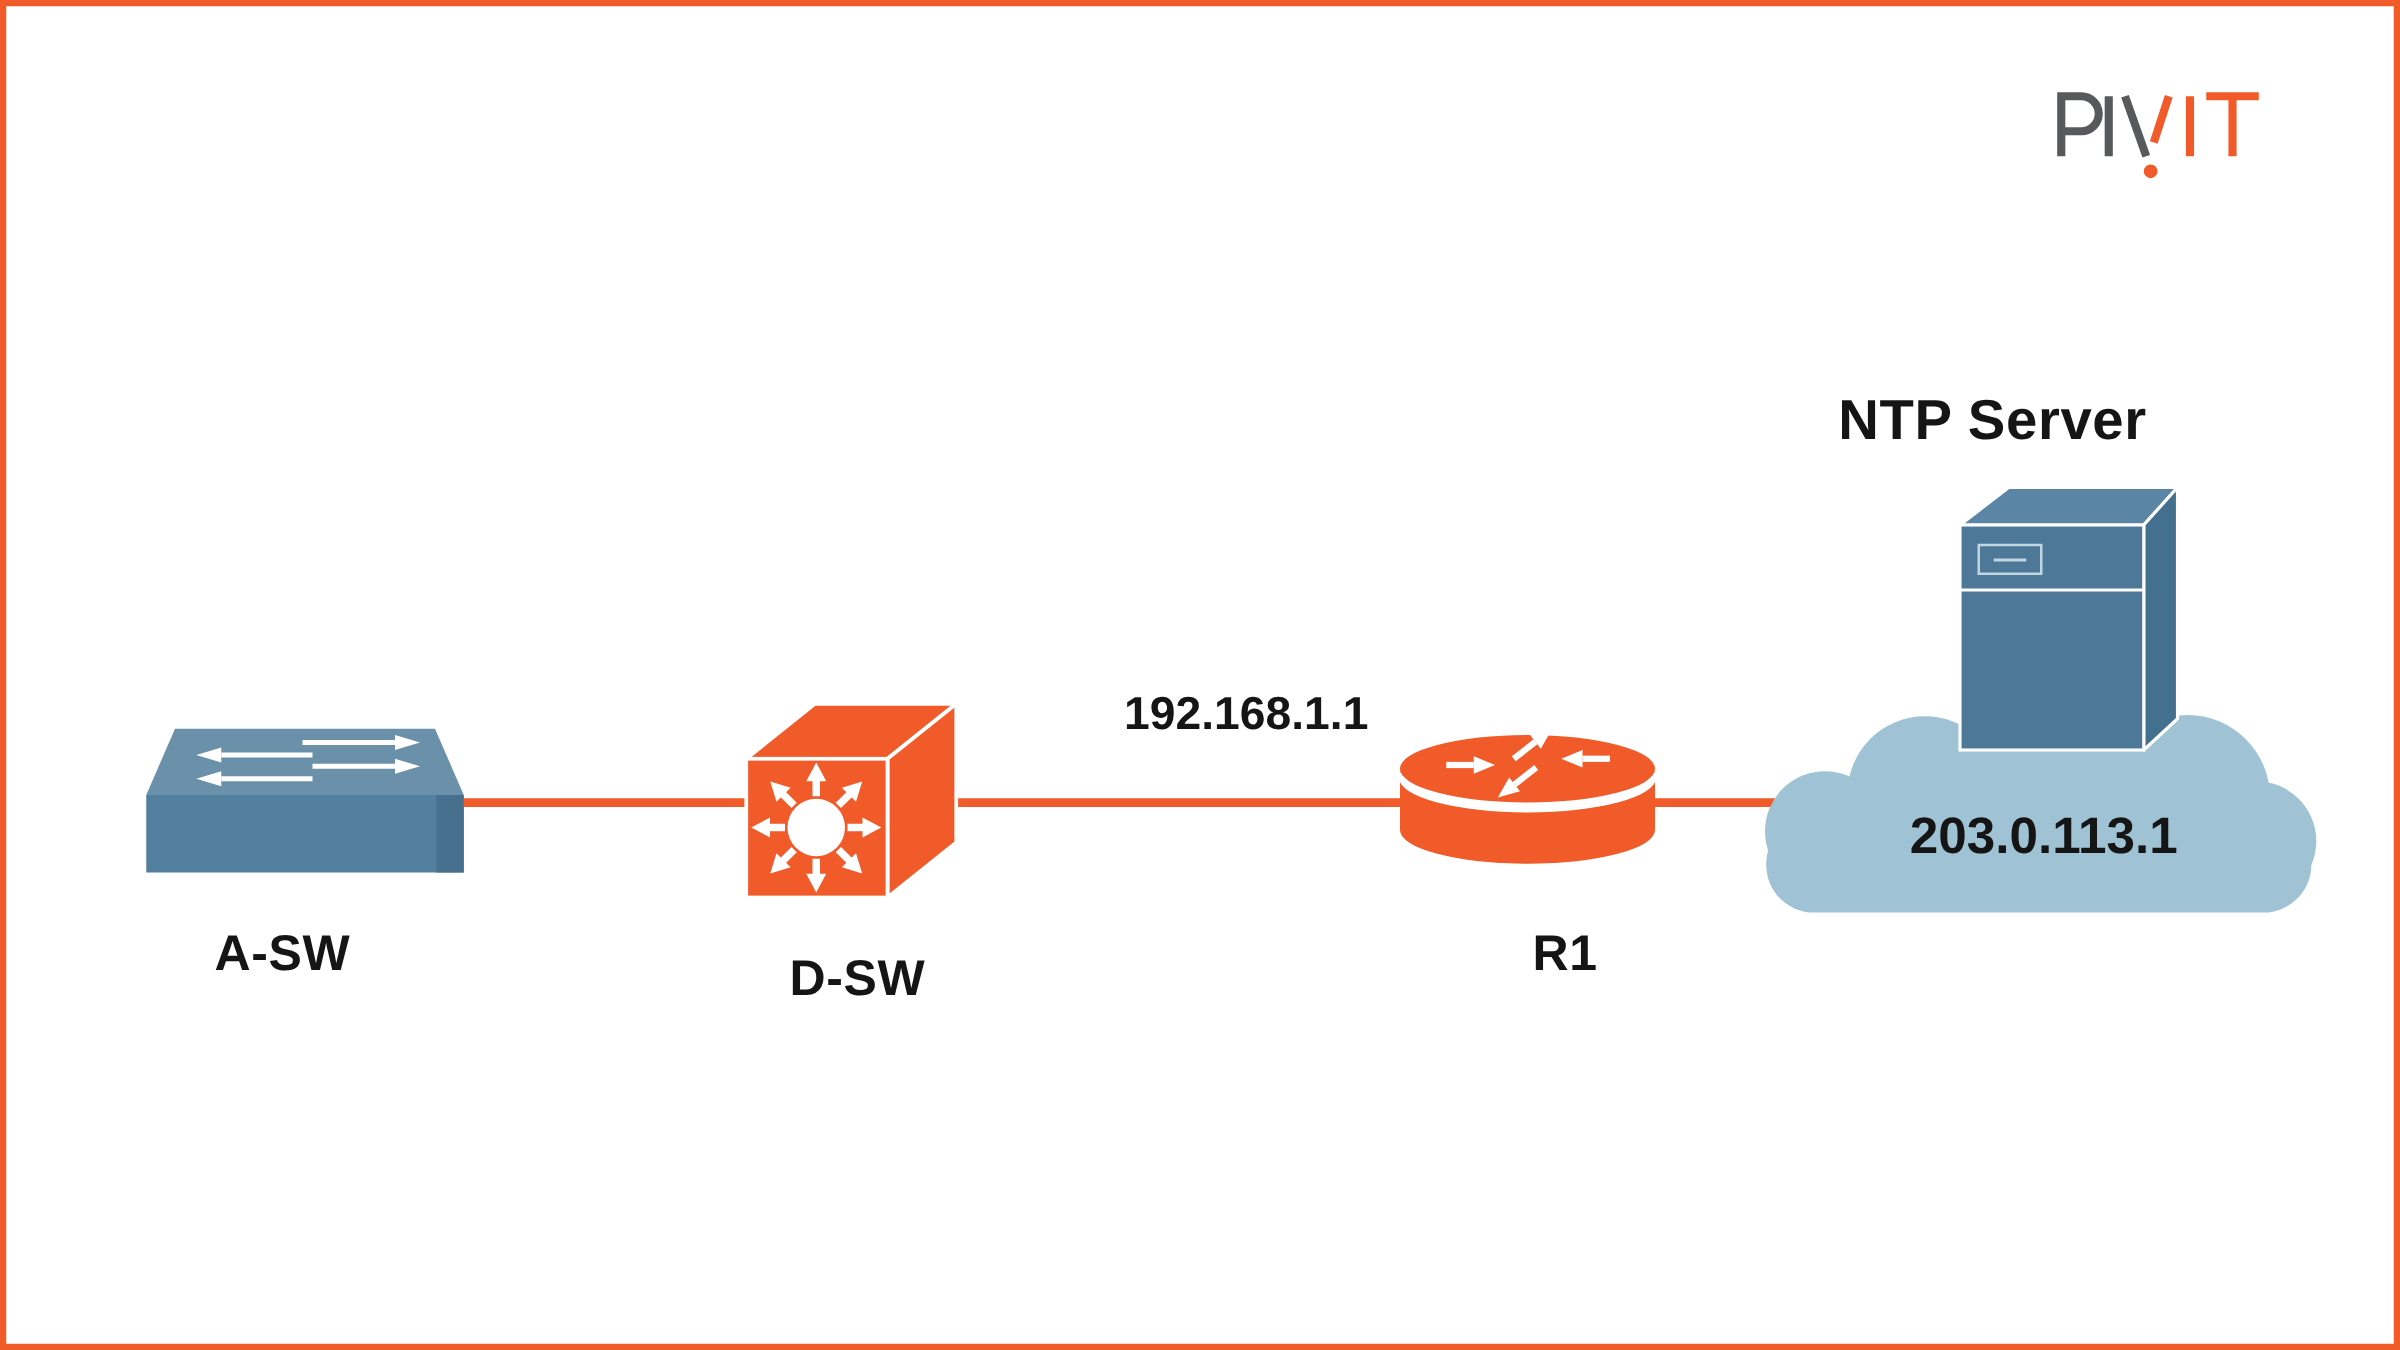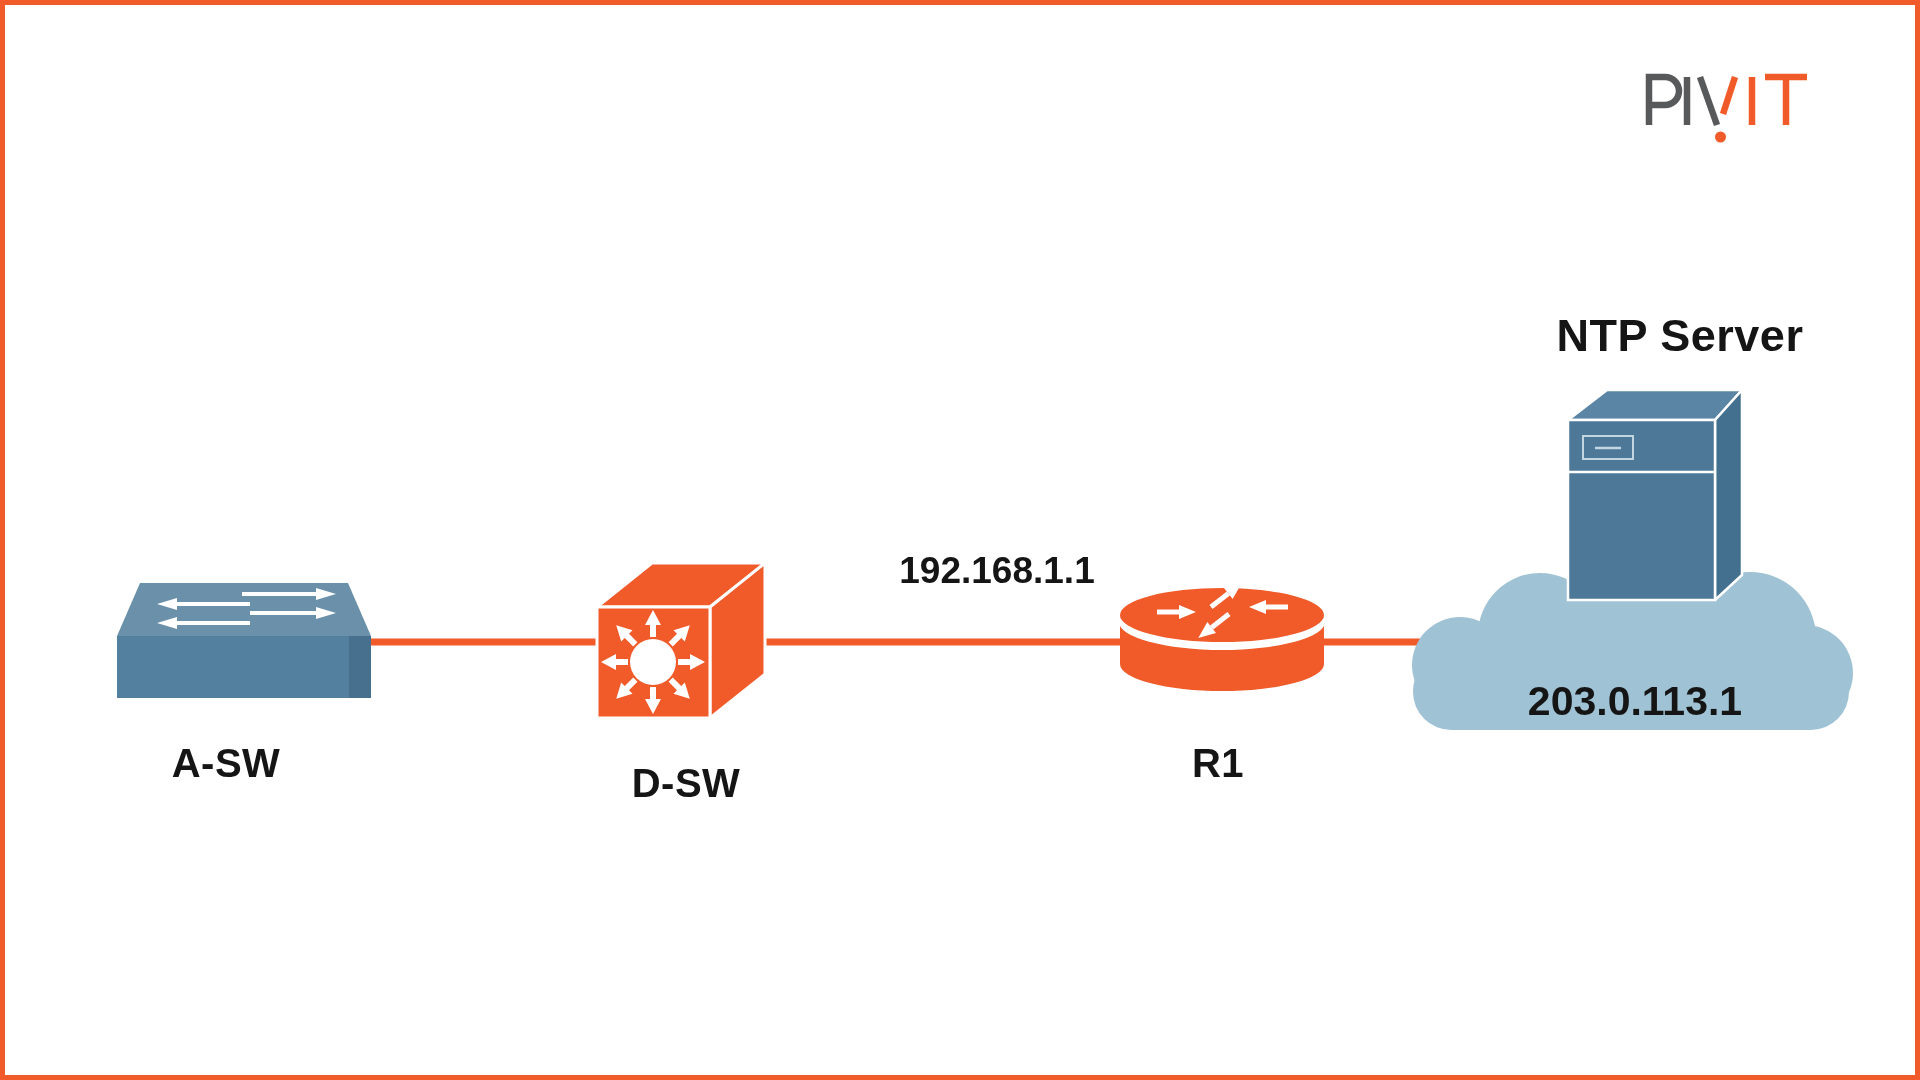--- a/index.html
+++ b/index.html
@@ -118,21 +118,21 @@
       <line x1="113" y1="6" x2="113" y2="54" stroke="#f15a29" stroke-width="6.5"></line>
       <line x1="126" y1="6" x2="168" y2="6" stroke="#f15a29" stroke-width="6.5"></line>
       <line x1="147" y1="6" x2="147" y2="54" stroke="#f15a29" stroke-width="6.5"></line>
     </g>
   </svg>
 
   <div class="lbl lbl-device" style="left:221px;top:736px;text-align:right;">A-SW</div>
 
   <div class="lbl lbl-device" style="left:681px;top:756px;">D-SW</div>
 
-  <div class="lbl lbl-device" style="left:1213px;top:736px;">R1</div>
+  <div class="lbl lbl-device" style="left:1247px;top:736px;">R1</div>
 
   <div class="lbl lbl-ip" style="left:992px;top:545px;">192.168.1.1</div>
 
-  <div class="lbl lbl-ntp" style="left:1675px;top:305px;">NTP Server</div>
+  <div class="lbl lbl-ntp" style="left:1589px;top:305px;">NTP Server</div>
 
-  <div class="lbl lbl-cloud" style="left:1630px;top:640px;margin-top:33px;">203.0.113.1</div>
+  <div class="lbl lbl-cloud" style="left:1630px;top:640px;">203.0.113.1</div>
 
 </div>
 
 </body></html>

